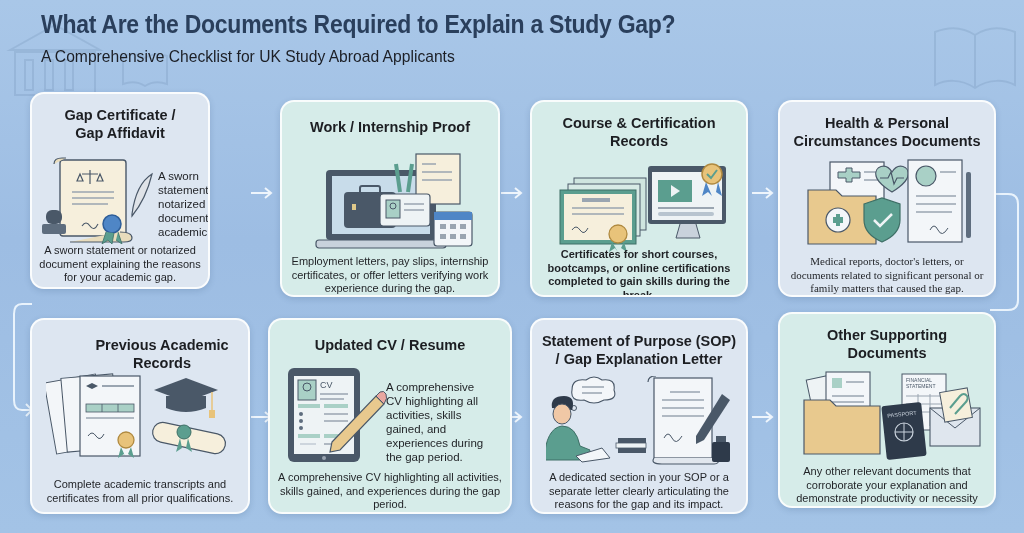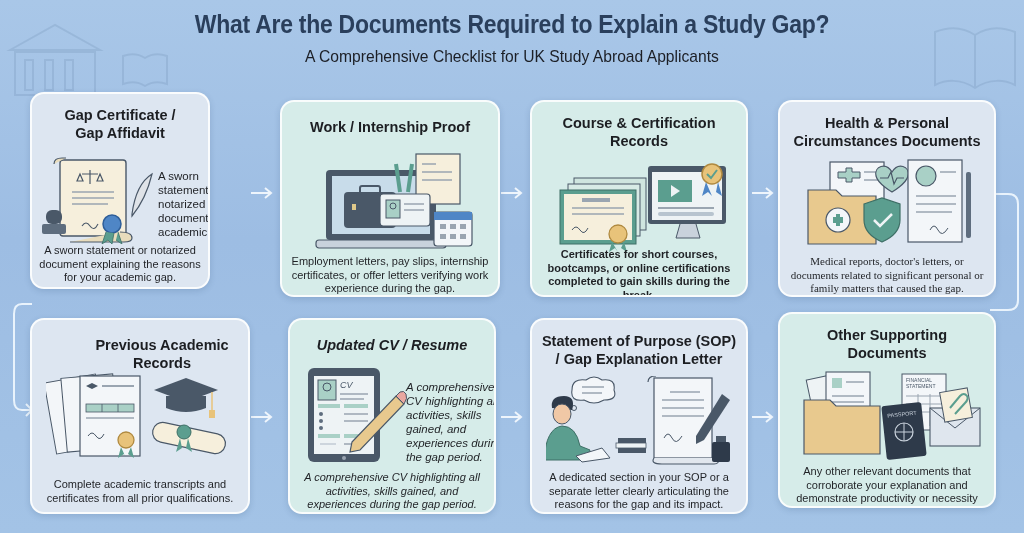--- a/index.html
+++ b/index.html
@@ -4,21 +4,21 @@
 <style>
   * { box-sizing: border-box; margin: 0; padding: 0; }
   html, body { width: 1024px; height: 533px; overflow: hidden; }
   body {
     font-family: "Liberation Sans", "DejaVu Sans", sans-serif;
     background: linear-gradient(180deg, #a9c7e8 0%, #9dbde3 45%, #a3c3e6 100%);
     position: relative;
     color: #1d1f24;
   }
   .bg-deco { position: absolute; opacity: 0.18; }
-  .header { position: absolute; top: 10px; left: 0; width: 1024px; text-align: center; }
+  .header { position: absolute; top: 10px; left: 0; width: 1024px; }
   .title {
     font-size: 25px; font-weight: bold; color: #2a3f5c; letter-spacing: -0.3px;
     transform: scaleX(0.92); transform-origin: center; white-space: nowrap;
   }
   .subtitle {
     margin-top: 8px; font-size: 17px; color: #1c1f26;
     transform: scaleX(0.92); transform-origin: center; white-space: nowrap;
   }
   .card {
     position: absolute; border-radius: 14px;
@@ -231,21 +231,21 @@
     <path d="M120 26 V38 Q140 46 160 38 V26" fill="#4a5868"></path>
     <line x1="166" y1="22" x2="166" y2="40" stroke="#e8c37a" stroke-width="1.5"></line>
     <rect x="163" y="40" width="6" height="8" fill="#e8c37a"></rect>
     <rect x="106" y="58" width="74" height="20" rx="10" fill="#f6efdc" stroke="#4a5868" stroke-width="1.2" transform="rotate(12 143 68)"></rect>
     <circle cx="138" cy="62" r="7" fill="#5b9e8f" stroke="#3e6f66" stroke-width="1"></circle>
     <path d="M134 68 L130 82 L136 78 M142 68 L146 82 L140 78" fill="#5b9e8f"></path>
   </svg>
   <div class="card-desc" style="top:158px;">Complete academic transcripts and certificates from all prior qualifications.</div>
 </div>
 
-<div class="card c-mint" style="left:288px;top:318px;width:208px;height:196px;font-style:italic;">
+<div class="card c-mint" style="left:268px;top:318px;width:244px;height:196px;">
   <div class="card-title" style="margin-top:16px;">
     <div>Updated CV / Resume</div>
   </div>
   <svg class="illus" style="left:16px;top:46px" width="112" height="100" viewBox="0 0 112 100">
     <rect x="2" y="2" width="72" height="94" rx="6" fill="#4a5868"></rect>
     <rect x="8" y="10" width="60" height="78" fill="#eef3f5"></rect>
     <rect x="12" y="14" width="18" height="20" fill="#a9d0c6" stroke="#4a5868" stroke-width="1"></rect>
     <circle cx="21" cy="21" r="4" fill="none" stroke="#4a5868" stroke-width="1"></circle>
     <text x="34" y="22" font-size="9" font-family="Liberation Sans, sans-serif" fill="#4a5868">CV</text>
     <line x1="34" y1="28" x2="62" y2="28" stroke="#9aa5b1" stroke-width="1.5"></line>

